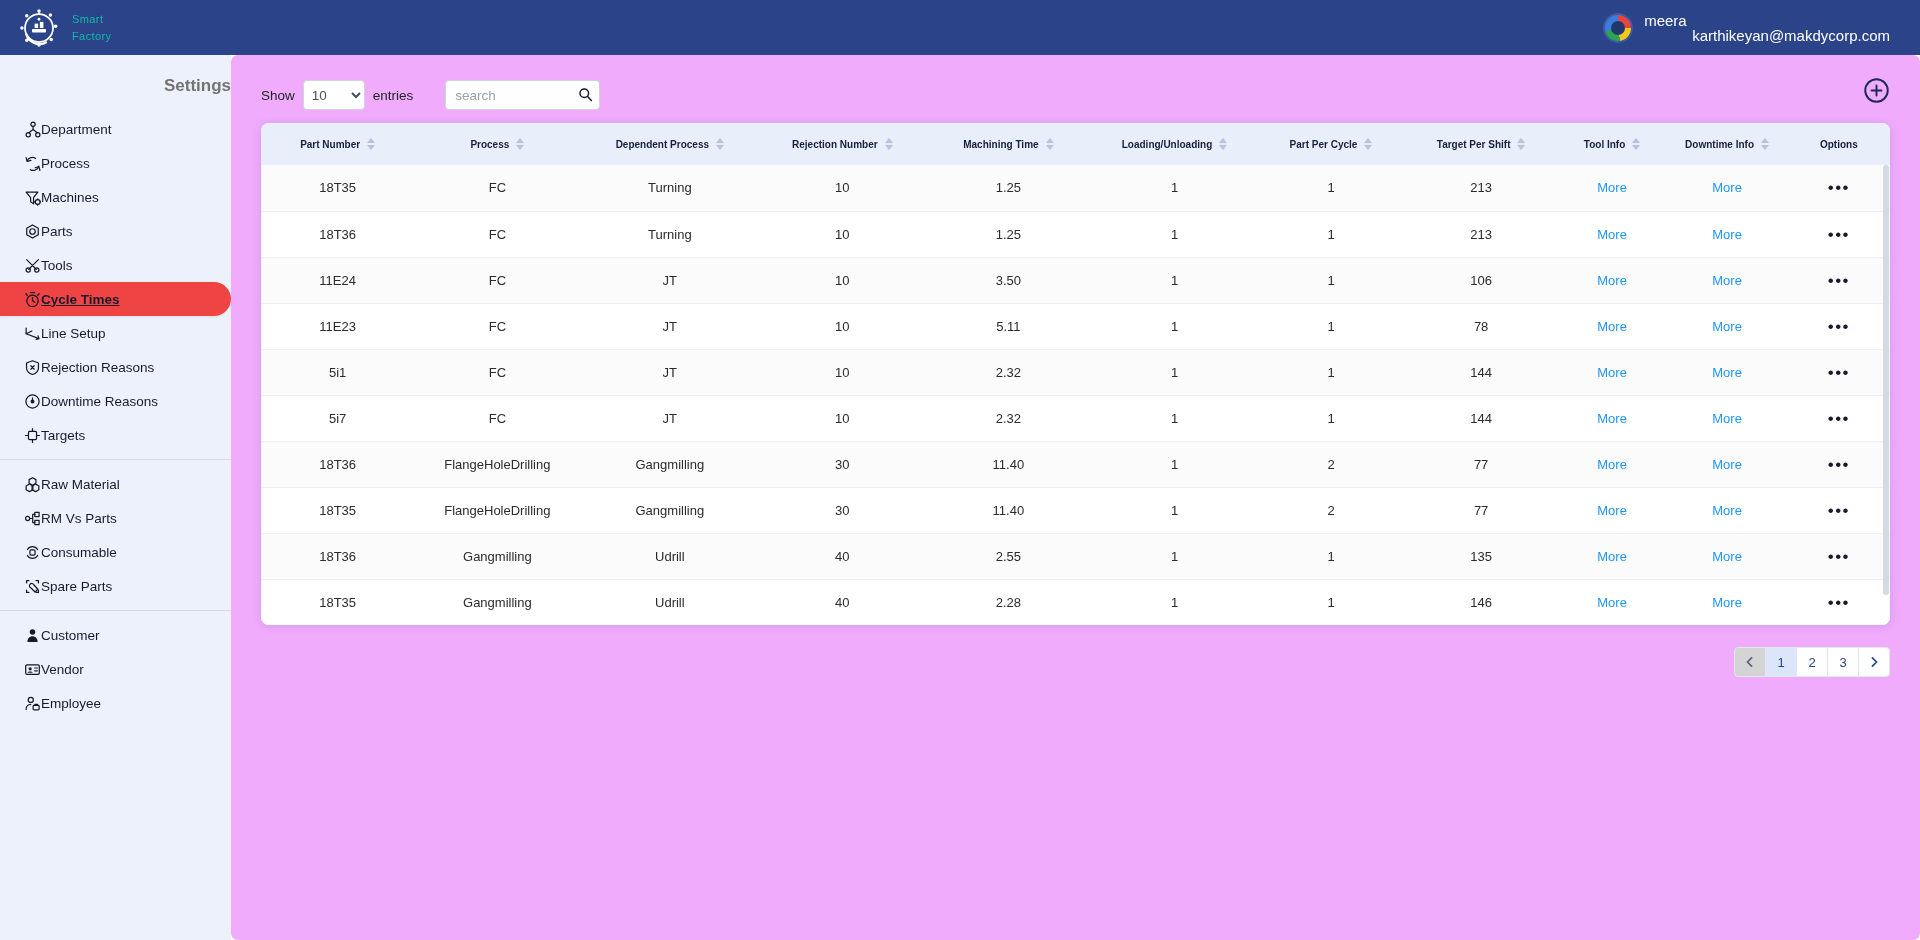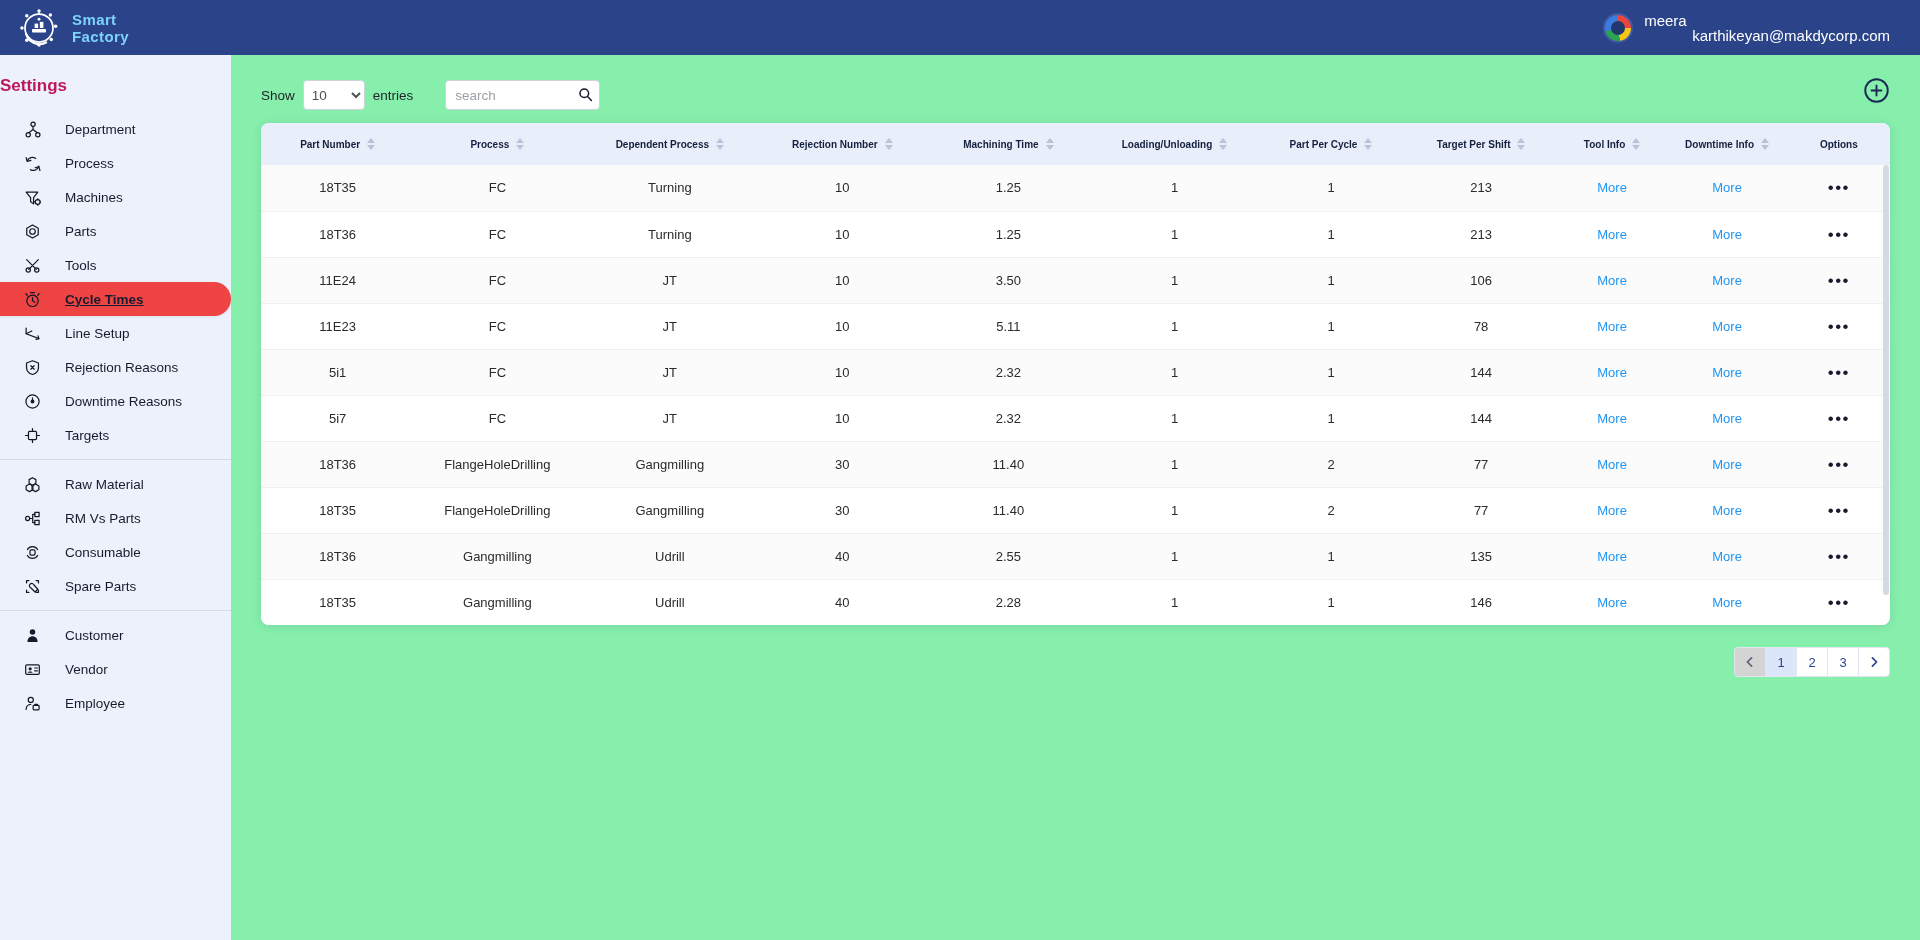--- a/index.html
+++ b/index.html
@@ -17,22 +17,22 @@
     position: absolute; top: 0; left: 0;
     width: 1920px; height: 55px;
     background: #2b4489;
     display: flex; align-items: center;
     justify-content: space-between;
     z-index: 20;
   }
   .brand { display: flex; align-items: center; gap: 12px; padding-left: 18px; }
   .brand-logo { width: 42px; height: 42px; position: relative; flex: 0 0 auto; }
   .brand-text {
-    color: #7dd3fc; font-size: 15px; line-height: 17px;
-    font-weight: 700; letter-spacing: .4px;
+    color: #14b8a6; font-size: 11px; line-height: 17px;
+    font-weight: 400; letter-spacing: .4px;
   }
   .brand-text span { display: block; }
 
   .user-box { display: flex; align-items: center; gap: 11px; padding-right: 30px; }
   .avatar {
     width: 30px; height: 30px; border-radius: 50%;
     position: relative; overflow: hidden;
     background: conic-gradient(#e8453c 0deg 90deg, #f5c518 90deg 170deg,
                                #2aa44f 170deg 255deg, #3b7ddd 255deg 360deg);
     border: 2px solid #3c5aa6;
@@ -50,25 +50,25 @@
 
   
   .sidebar {
     position: absolute; top: 55px; left: 0;
     width: 231px; height: 885px;
     background: #edf1fb;
     padding-top: 16px;
     z-index: 10;
   }
   .sidebar-title {
-    text-align: left; font-size: 17px; font-weight: bold;
-    color: #be185d; margin: 5px 0 16px 0;
+    text-align: right; font-size: 17px; font-weight: bold;
+    color: #737373; margin: 5px 0 16px 0;
   }
   .nav-item {
-    display: flex; align-items: center; gap: 24px;
+    display: flex; align-items: center; gap: 0;
     height: 34px; padding-left: 24px;
     font-size: 13.5px; color: #1a1a2e;
     cursor: pointer;
     position: relative;
   }
   .nav-item .ico {
     width: 17px; height: 17px; flex: 0 0 17px;
     display: flex; align-items: center; justify-content: center;
   }
   .nav-item .ico svg { width: 17px; height: 17px; display: block; }
@@ -83,21 +83,22 @@
   }
   .nav-divider {
     height: 1px; background: #d3dbee;
     margin: 7px 0 7px 0; width: 231px;
   }
 
   
   .main {
     position: absolute; top: 55px; left: 231px;
     width: 1689px; height: 885px;
-    background: #86efac;
+    background: #f0abfc;
+    border-radius: 7px;
   }
 
   .toolbar {
     display: flex; align-items: center;
     padding: 22px 30px 0 30px;
     height: 58px;
     position: relative;
   }
   .show-entries {
     display: flex; align-items: center; gap: 8px;

